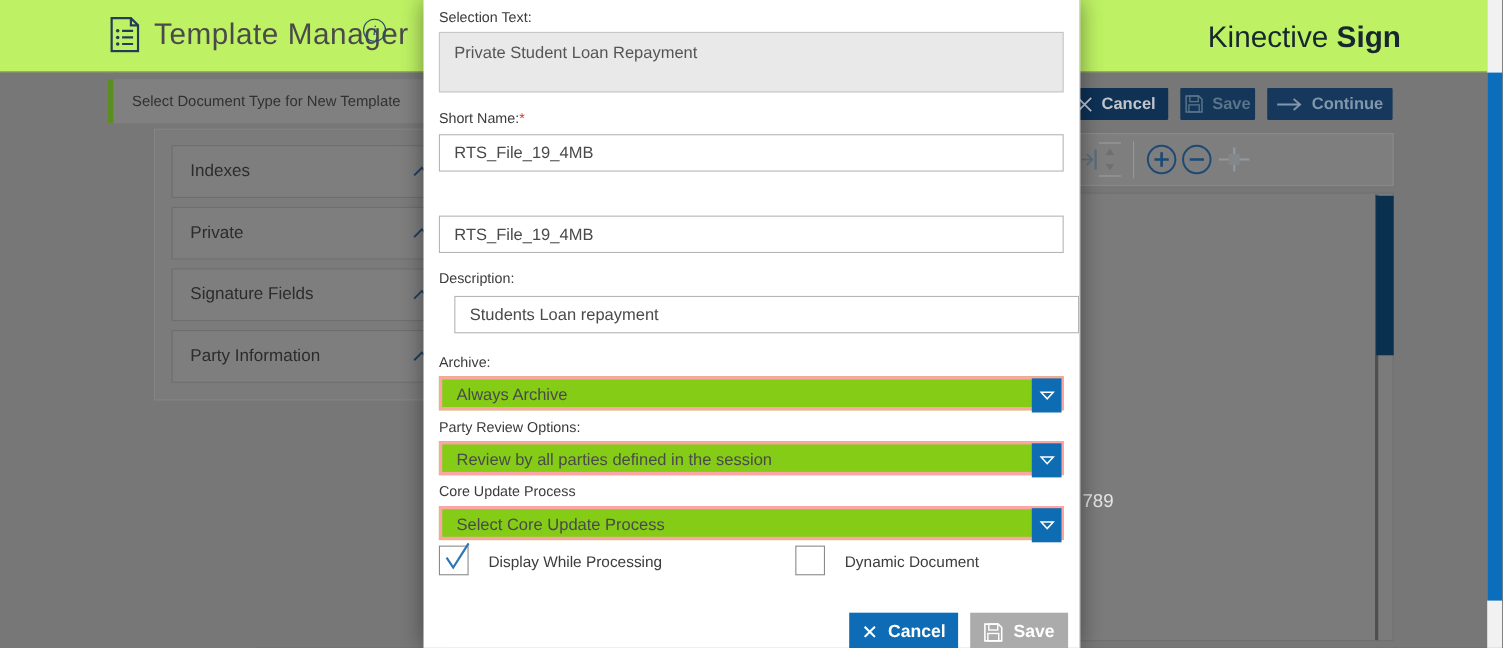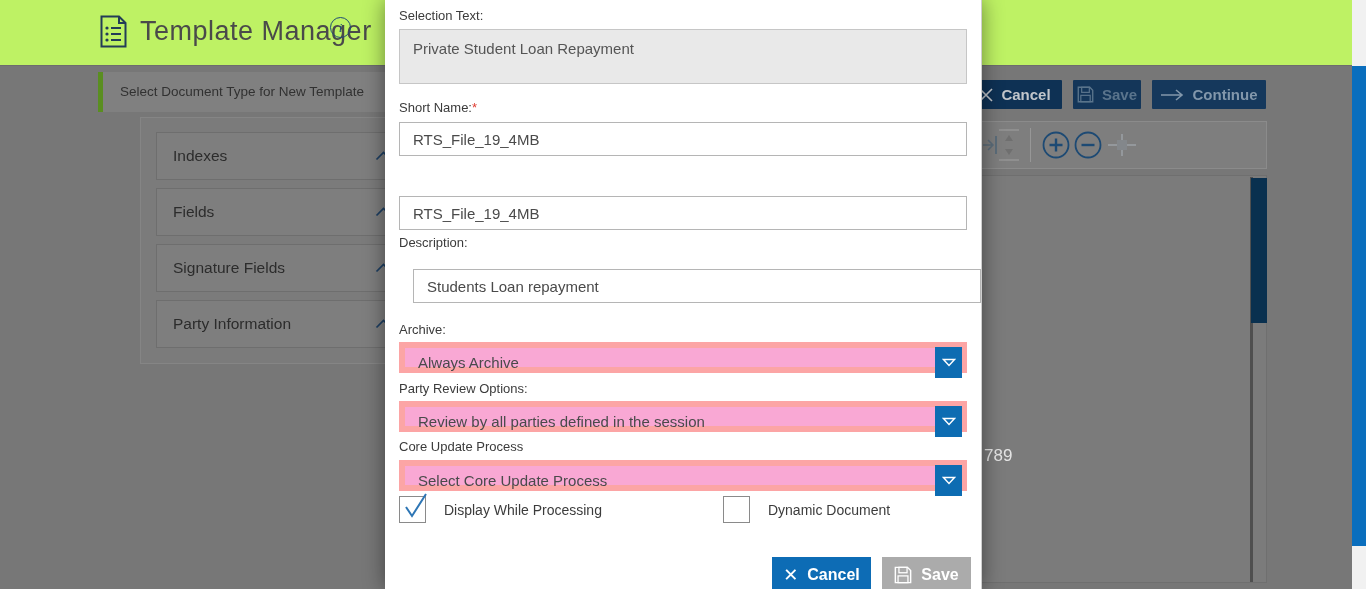--- a/index.html
+++ b/index.html
@@ -45,21 +45,21 @@
 
   
   .modal{left:385px;top:0;width:597px;height:589px;background:#ffffff;
          box-shadow:0 0 20px rgba(0,0,0,.45);border-right:1px solid #cfcfcf;box-sizing:border-box;}
   .m-label{position:absolute;left:14px;font-size:13px;color:#3b3b3b;}
   .req{color:#e03c31;}
   .m-readonly{position:absolute;left:14px;width:568px;height:55px;background:#e9e9e9;border:1px solid #c6c6c6;
               box-sizing:border-box;font-size:15px;color:#555;padding:10px 0 0 13px;}
   .m-input{position:absolute;left:14px;width:568px;height:34px;border:1px solid #b5b5b5;box-sizing:border-box;
            font-size:15px;color:#4a4a4a;padding:0 0 0 13px;font-family:"Liberation Sans",sans-serif;background:#fff;outline:none;}
-  .m-select{position:absolute;left:14px;width:568px;height:31px;border:6px solid #fca5a5;box-sizing:border-box;background:#f9a8d4;}
+  .m-select{position:absolute;left:14px;width:568px;height:31px;border:3px solid #fca5a5;box-sizing:border-box;background:#84cc16;}
   .m-select .sel-text{position:absolute;left:13px;top:6px;font-size:15px;color:#4a4a4a;white-space:nowrap;}
   .sel-btn{position:absolute;right:-1px;top:-1px;width:27px;height:31px;background:#0d6cb2;
            display:flex;align-items:center;justify-content:center;}
   .chk-row{position:absolute;left:14px;top:496px;display:flex;align-items:center;}
   .chk-box{width:27px;height:27px;border:1px solid #8a8a8a;box-sizing:border-box;background:#fff;position:relative;}
   .chk-mark{position:absolute;left:3px;top:-6px;}
   .chk-label{font-size:14px;color:#3c3c3c;margin:0 0 0 18px;}
   .chk-gap{width:121px;}
   .m-btn{position:absolute;top:557px;height:36px;display:flex;align-items:center;justify-content:center;gap:9px;
          font-size:16px;font-weight:bold;color:#fff;}
@@ -80,36 +80,37 @@
         <line x1="11" y1="13" x2="21" y2="13" stroke="#233c57" stroke-width="2"></line>
       <circle cx="7" cy="19" r="1.6" fill="#233c57"></circle>
         <line x1="11" y1="19" x2="21" y2="19" stroke="#233c57" stroke-width="2"></line>
       <circle cx="7" cy="25" r="1.6" fill="#233c57"></circle>
         <line x1="11" y1="25" x2="21" y2="25" stroke="#233c57" stroke-width="2"></line>
     </svg>
     <div class="abs app-title">Template Manager</div>
     <div class="abs info-badge">
         <span>i</span>
       </div>
+    <div class="abs brand"><span>Kinective</span>&nbsp;<b>Sign</b></div>
   </div>
 
   <div class="abs doc-tab">
     <div class="tab-green"></div>
     <div class="tab-label">Select Document Type for New Template</div>
   </div>
 
   <div class="abs acc-wrap">
     <div class="acc-item" style="top:14px;">
       <span class="acc-label">Indexes</span>
       <svg width="17" height="10" viewBox="0 0 17 10">
           <path d="M1.5 8.5 L8.5 1.5 L15.5 8.5" fill="none" stroke="#1c3e62" stroke-width="1.7"></path>
         </svg>
     </div>
     <div class="acc-item" style="top:70px;">
-      <span class="acc-label">Fields</span>
+      <span class="acc-label">Private</span>
       <svg width="17" height="10" viewBox="0 0 17 10">
           <path d="M1.5 8.5 L8.5 1.5 L15.5 8.5" fill="none" stroke="#1c3e62" stroke-width="1.7"></path>
         </svg>
     </div>
     <div class="acc-item" style="top:126px;">
       <span class="acc-label">Signature Fields</span>
       <svg width="17" height="10" viewBox="0 0 17 10">
           <path d="M1.5 8.5 L8.5 1.5 L15.5 8.5" fill="none" stroke="#1c3e62" stroke-width="1.7"></path>
         </svg>
     </div>
@@ -179,21 +180,21 @@
 
     <div class="m-label" style="top:8px;">Selection Text:</div>
     <div class="m-readonly" style="top:29px;">Private Student Loan Repayment</div>
 
     <div class="m-label" style="top:100px;"><span>Short Name:</span><span class="req">*</span></div>
     <input class="m-input" style="top: 122px;" value="RTS_File_19_4MB">
 
     <div class="m-label" style="top:174px;margin-top:24px;"><span>Full Name:</span><span class="req">*</span></div>
     <input class="m-input" style="top: 196px;" value="RTS_File_19_4MB">
 
-    <div class="m-label" style="top:235px;text-align:right;">Description:</div>
+    <div class="m-label" style="top:245px;text-align:right;">Description:</div>
     <input class="m-input" style="top: 269px; margin-left: 14px;" value="Students Loan repayment">
 
     <div class="m-label" style="top:322px;">Archive:</div>
     <div class="m-select" style="top:342px;">
       <span class="sel-text">Always Archive</span>
       <span class="sel-btn">
           <svg width="14" height="9" viewBox="0 0 14 9">
             <path d="M1.5 1.5 H12.5 L7 7.5 Z" fill="none" stroke="#ffffff" stroke-width="1.4"></path>
           </svg>
         </span>

